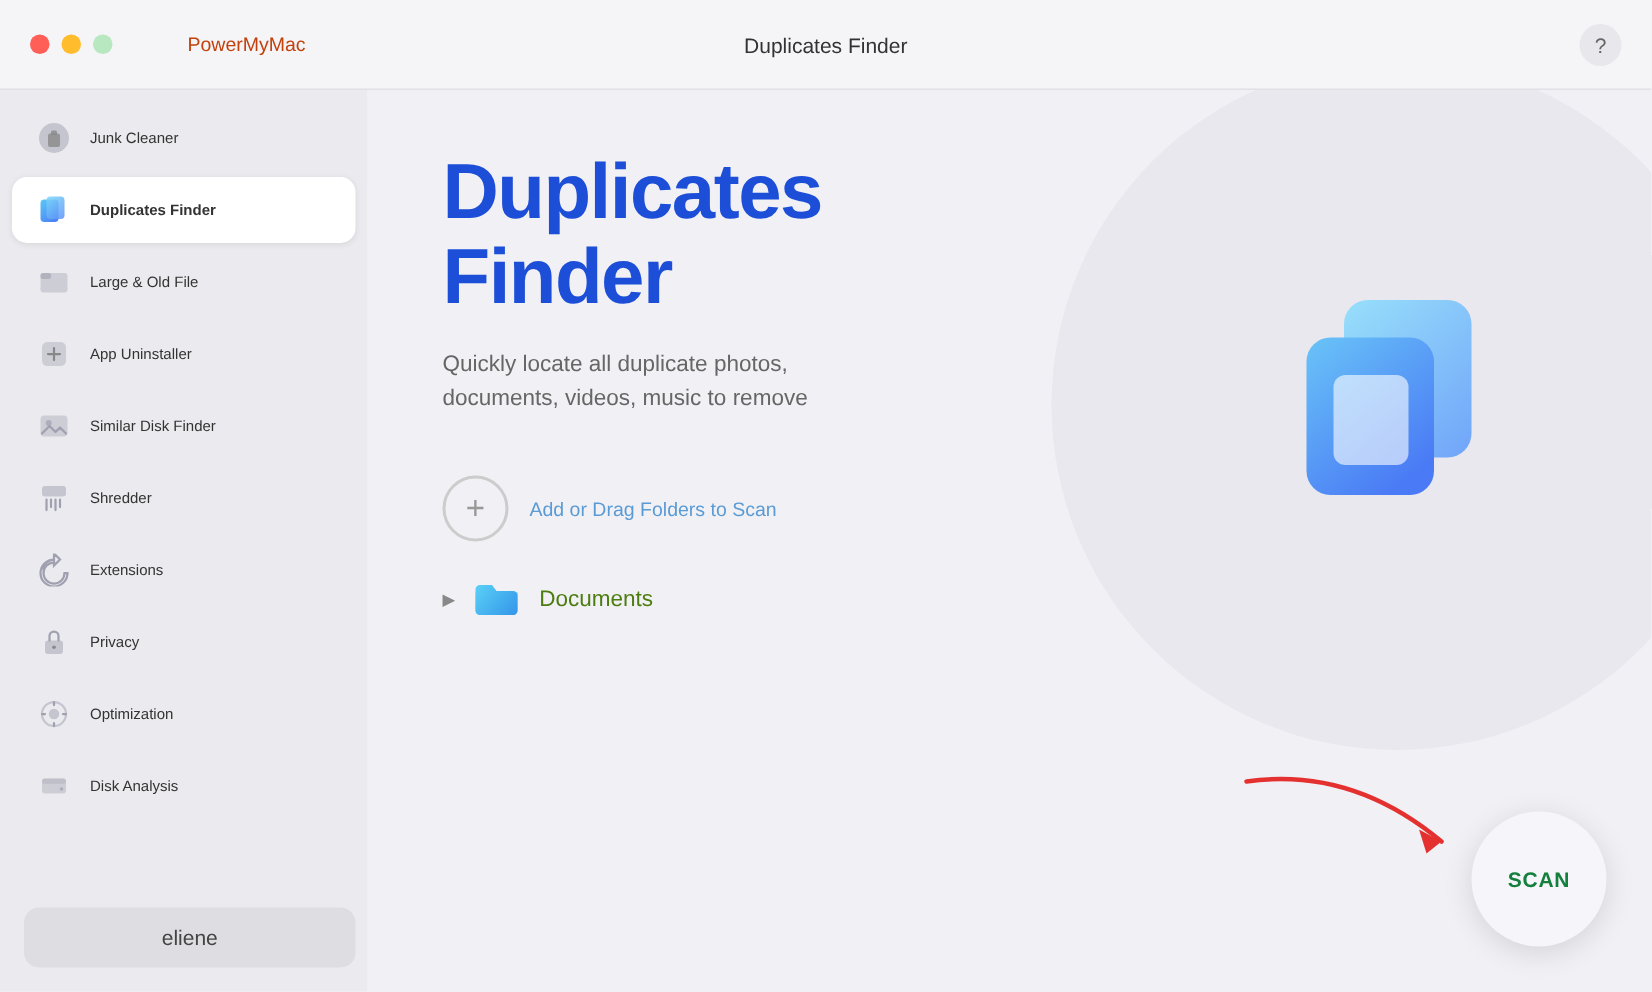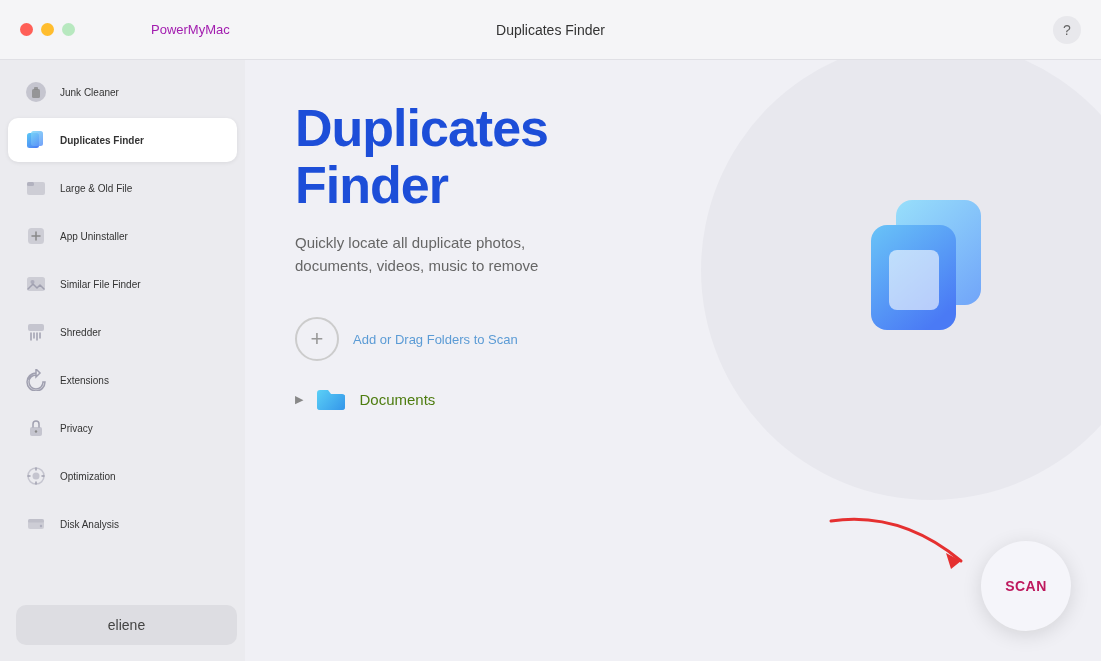--- a/index.html
+++ b/index.html
@@ -55,23 +55,23 @@
       border: none;
       cursor: pointer;
       display: flex;
       align-items: center;
       justify-content: center;
       font-size: 14px;
       color: #666;
       font-weight: 500;
     }
     .powermymac-label {
-      margin-left: 76px;
+      margin-left: 50px;
       font-size: 13px;
-      color: #a21caf;
+      color: #c2410c;
       font-weight: 400;
     }
 
     
     .main-layout {
       display: flex;
       flex: 1;
       overflow: hidden;
     }
 
@@ -228,21 +228,21 @@
       border-radius: 50%;
       background: #f5f5fa;
       border: none;
       cursor: pointer;
       display: flex;
       align-items: center;
       justify-content: center;
       box-shadow: 0 4px 20px rgba(0,0,0,0.12);
       font-size: 14px;
       font-weight: 700;
-      color: #be185d;
+      color: #15803d;
       letter-spacing: 0.5px;
     }
 
     
     .folder-svg-icon {
       width: 32px;
       height: 28px;
     }
   </style>
 </head>
@@ -315,21 +315,21 @@
     </div>
 
     <div class="sidebar-item">
       <div class="sidebar-icon">
         <svg width="22" height="22" viewBox="0 0 22 22" fill="none">
           <rect x="2" y="4" width="18" height="14" rx="2.5" fill="#a0a0b0" opacity="0.4"></rect>
           <circle cx="7.5" cy="9" r="2" fill="#a0a0b0" opacity="0.7"></circle>
           <path d="M3 16l5-5 4 4 3-3 4 4" stroke="#a0a0b0" stroke-width="1.5" stroke-linecap="round" stroke-linejoin="round"></path>
         </svg>
       </div>
-      <span class="sidebar-item-label">Similar File Finder</span>
+      <span class="sidebar-item-label">Similar Disk Finder</span>
     </div>
 
     <div class="sidebar-item">
       <div class="sidebar-icon">
         <svg width="22" height="22" viewBox="0 0 22 22" fill="none">
           <rect x="3" y="3" width="16" height="7" rx="2" fill="#a0a0b0" opacity="0.5"></rect>
           <path d="M6 12v7M9 12v5M12 12v7M15 12v5" stroke="#a0a0b0" stroke-width="1.5" stroke-linecap="round"></path>
         </svg>
       </div>
       <span class="sidebar-item-label">Shredder</span>

